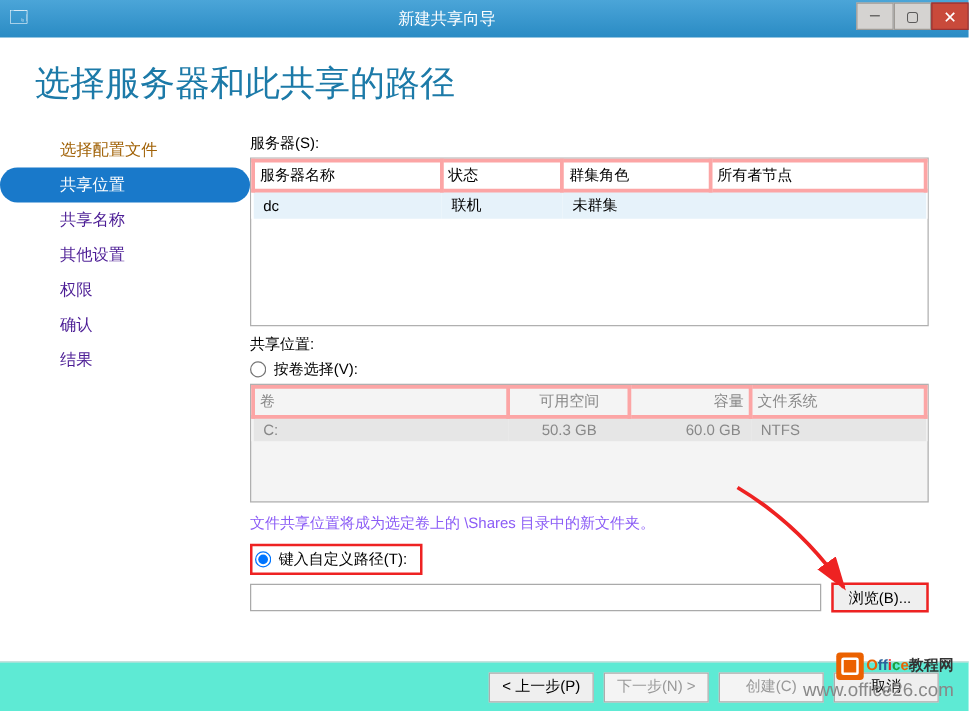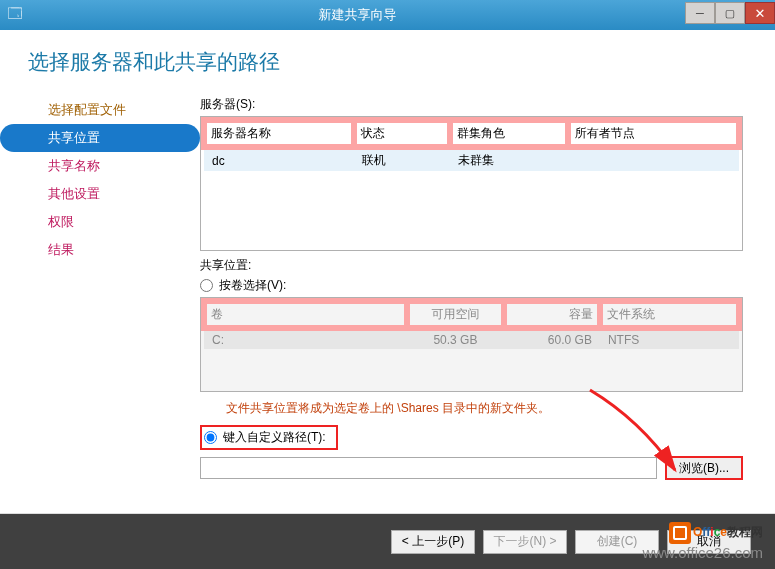--- a/index.html
+++ b/index.html
@@ -8,55 +8,55 @@
     .titlebar { height: 30px; background: linear-gradient(#4ba5d8, #2a8bc4); display: flex; align-items: center; color: #fff; }
     .titlebar-icon { width: 30px; text-align: center; font-size: 14px; }
     .titlebar-title { flex: 1; text-align: center; font-size: 13px; }
     .win-controls { display: flex; }
     .win-btn { width: 30px; height: 22px; display: flex; align-items: center; justify-content: center; margin-top: -4px; }
     .win-btn.min, .win-btn.max { background: #d5d3d1; border: 1px solid #9f9b96; color: #333; font-size: 11px; }
     .win-btn.close { background: #c94a3b; border: 1px solid #933; color: #fff; font-size: 13px; }
     
     .content { display: flex; height: calc(100% - 70px); }
     
-    .page-title { padding: 18px 0 18px 28px; color: #1c7aa8; font-size: 21px; font-weight: 300; }
+    .page-title { padding: 18px 0 18px 28px; color: #1c7aa8; font-size: 28px; font-weight: 300; }
     
     .sidebar { width: 200px; padding-top: 2px; }
-    .nav-item { padding: 5px 0 5px 48px; font-size: 13px; color: #be185d; cursor: default; }
+    .nav-item { padding: 5px 0 5px 48px; font-size: 13px; color: #4c1d95; cursor: default; }
     .nav-item.done { color: #a16207; }
     .nav-item.active { background: #1979ca; color: #fff; border-radius: 14px; }
     
     .main { flex: 1; padding: 2px 32px 0 0; font-size: 12px; }
     .section-label { margin-bottom: 3px; }
     
     table { width: 100%; border-collapse: collapse; border: 1px solid #b0b0b0; background: #fff; }
-    th { text-align: left; font-weight: normal; border: 6px solid #fca5a5; padding: 2px 4px; background: #fff; font-size: 12px; }
+    th { text-align: left; font-weight: normal; border: 3px solid #fca5a5; padding: 2px 4px; background: #fff; font-size: 12px; }
     td { padding: 2px 8px; font-size: 12px; }
     tr.selected td { background: #e6f2fa; }
     .server-table-wrap { border: 1px solid #b0b0b0; height: 135px; }
     .server-table-wrap table { border: none; }
     
     .radio-row { display: flex; align-items: center; gap: 6px; margin: 3px 0; }
     .radio-row input[type=radio] { width: 13px; height: 13px; }
     
     .volume-wrap { border: 1px solid #b0b0b0; height: 95px; background: #f4f4f4; margin-top: 2px; }
     .volume-wrap table { border: none; background: #f4f4f4; }
     .volume-wrap th { background: #f4f4f4; color: #888; }
     .volume-wrap td { background: #f4f4f4; color: #888; }
     .volume-wrap tr.selected td { background: #e6e6e6; }
     
-    .hint { margin-top: 8px; color: #c2410c; margin-left: 26px; }
+    .hint { margin-top: 8px; color: #8b5cf6; }
     
     .highlight-box { border: 2px solid #e22; padding: 2px 10px 2px 2px; display: inline-flex; align-items: center; gap: 6px; }
     
     .path-row { display: flex; align-items: center; gap: 8px; margin-top: 6px; }
     .path-input { flex: 1; height: 22px; border: 1px solid #aaa; padding: 0 4px; }
     .browse-btn { height: 24px; padding: 0 12px; border: 2px solid #e22; background: #efefef; font-size: 12px; }
     
-    .footer { position: absolute; bottom: 0; left: 0; right: 0; height: 56px; border-top: 1px solid #ddd; display: flex; align-items: center; justify-content: flex-end; gap: 8px; padding: 0 24px; background: #404040; }
+    .footer { position: absolute; bottom: 0; left: 0; right: 0; height: 40px; border-top: 1px solid #ddd; display: flex; align-items: center; justify-content: flex-end; gap: 8px; padding: 0 24px; background: #5eead4; }
     .footer button { min-width: 84px; height: 24px; font-size: 12px; background: #efefef; border: 1px solid #adadad; }
     .footer button:disabled { color: #999; background: #f4f4f4; }
     
     .arrow { position: absolute; pointer-events: none; }
     
     .watermark { position: absolute; right: 12px; bottom: 8px; text-align: right; font-family: Arial, sans-serif; }
     .watermark .t1 { font-size: 12px; font-weight: bold; }
     .watermark .o1 { color: #eb6100; } .watermark .f1 { color: #2a6099; } .watermark .c1 { color: #e22; } .watermark .e1 { color: #1a9e3c; }
     .watermark .t2 { font-size: 15px; color: #888; }
     .watermark .icon { display:inline-block; width:22px; height:22px; background:#eb6100; border-radius:3px; vertical-align:middle; margin-right:2px; position:relative; }
@@ -77,20 +77,21 @@
 
 <div class="page-title">选择服务器和此共享的路径</div>
 
 <div class="content">
   <div class="sidebar">
     <div class="nav-item done">选择配置文件</div>
     <div class="nav-item active">共享位置</div>
     <div class="nav-item">共享名称</div>
     <div class="nav-item">其他设置</div>
     <div class="nav-item">权限</div>
+    <div class="nav-item">确认</div>
     <div class="nav-item">结果</div>
   </div>
 
   <div class="main">
     <div class="section-label">服务器(S):</div>
     <div class="server-table-wrap">
       <table>
         <tbody>
             <tr>
           <th style="width:28%">服务器名称</th>

